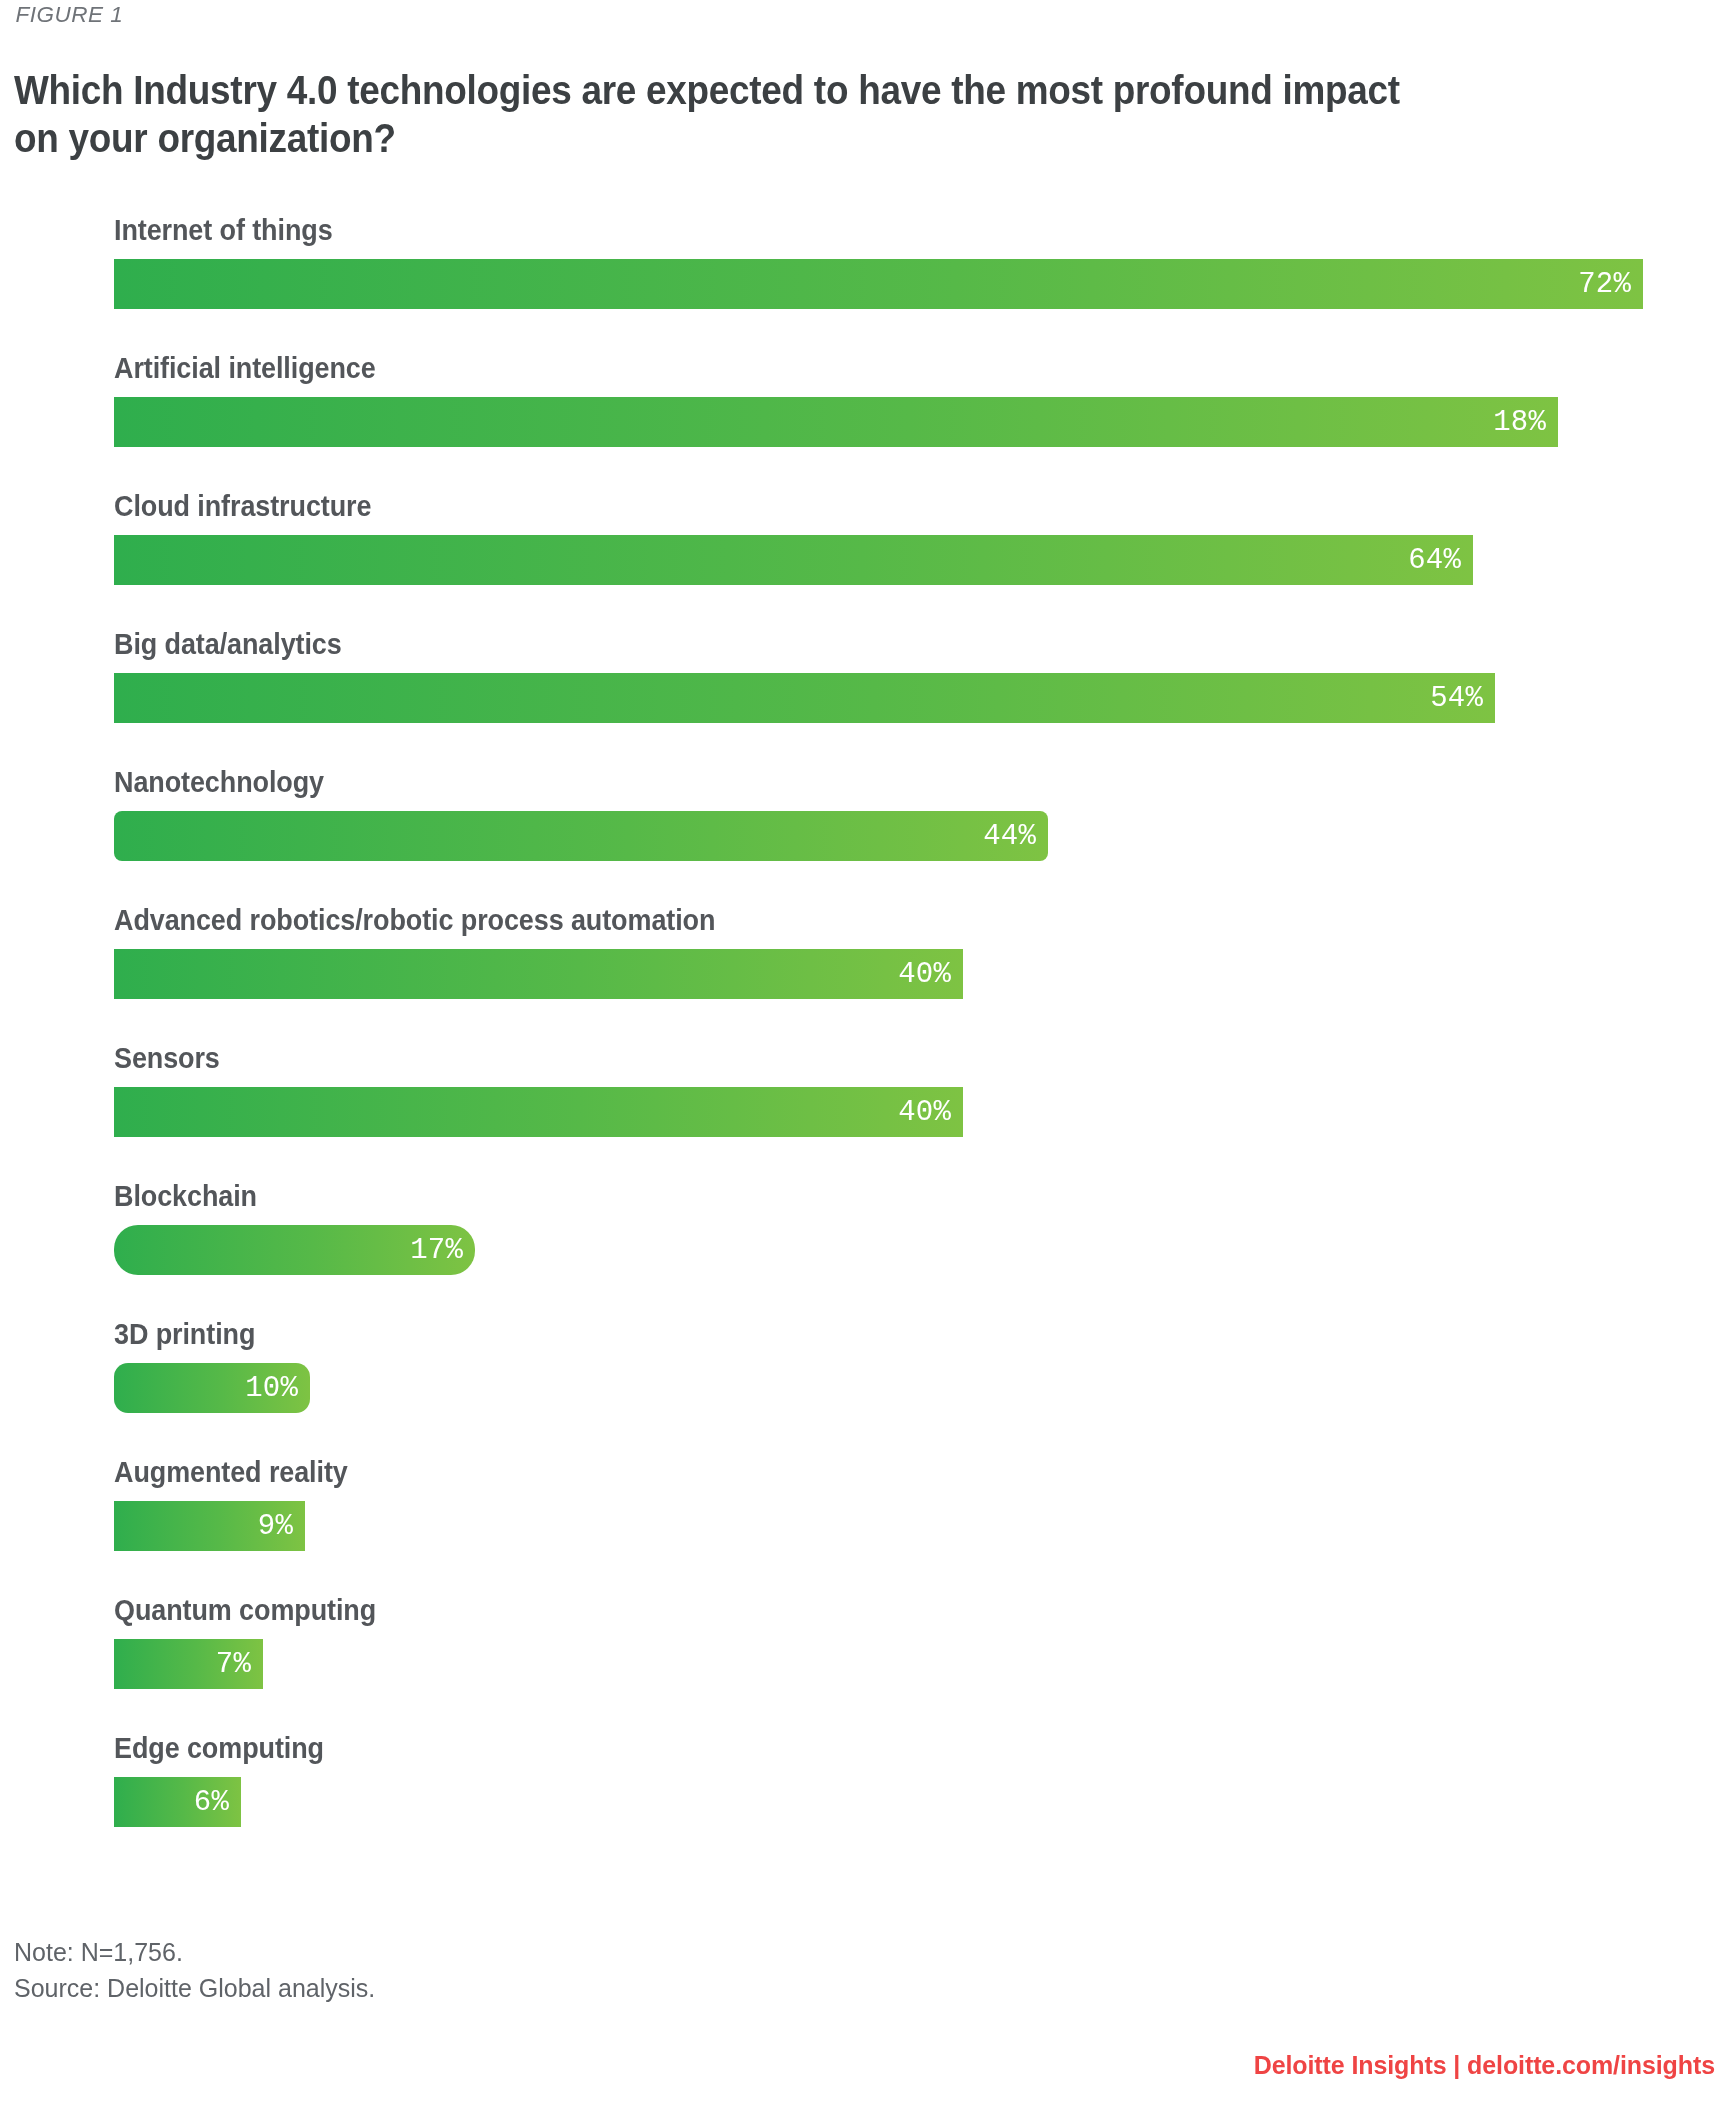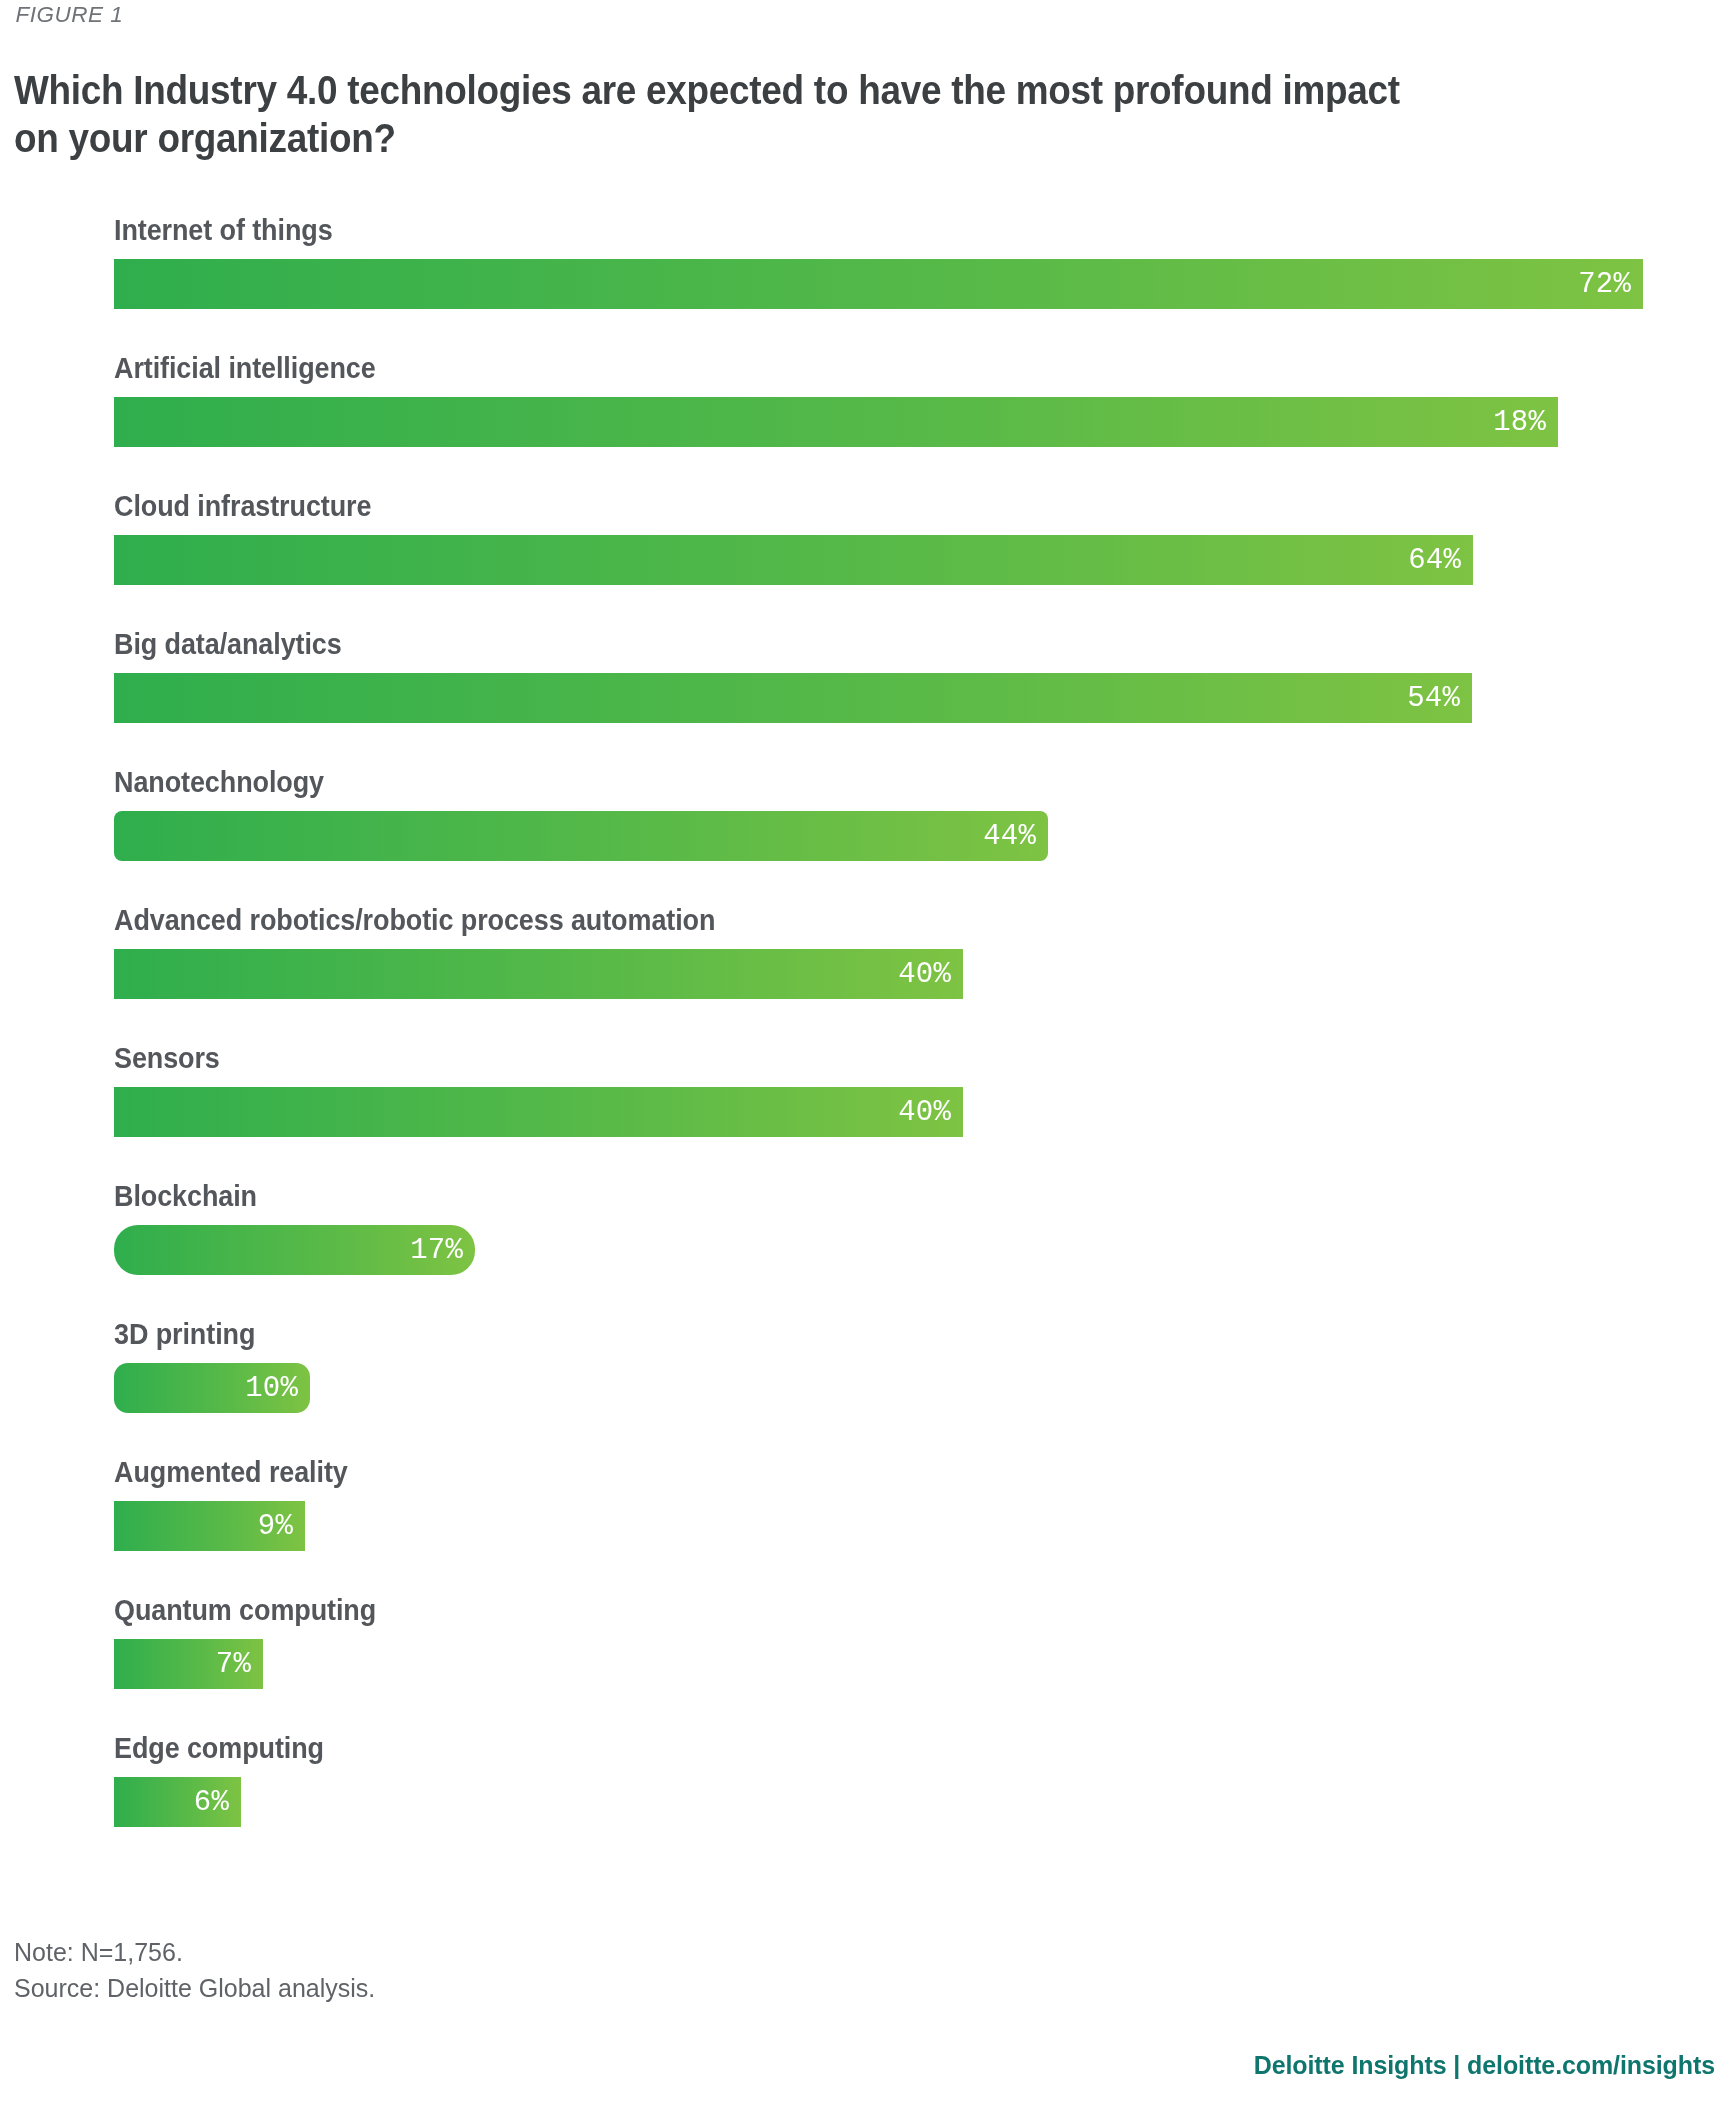--- a/index.html
+++ b/index.html
@@ -121,21 +121,21 @@
     font-family: "Liberation Sans", sans-serif;
   }
   .fig-notes div { white-space: nowrap; }
 
   .fig-credit {
     position: absolute;
     right: 14px;
     top: 2051px;
     font-size: 25px;
     font-weight: 700;
-    color: #0f766e;
+    color: #ef4444;
     letter-spacing: -0.1px;
     font-family: "Liberation Sans", sans-serif;
     white-space: nowrap;
   }
 </style>
 </head>
 <body>
 
 <div class="figure-root">
 
@@ -164,21 +164,21 @@
         <div class="bar-label">Cloud infrastructure</div>
         <div class="bar-track">
           <div class="bar-fill" style="width: 1359px;">
             <span class="bar-value">64%</span>
           </div>
         </div>
       </div>
       <div class="bar-row">
         <div class="bar-label">Big data/analytics</div>
         <div class="bar-track">
-          <div class="bar-fill" style="width: 1358px;">
+          <div class="bar-fill" style="width: 1358px; padding-left: 23px;">
             <span class="bar-value">54%</span>
           </div>
         </div>
       </div>
       <div class="bar-row">
         <div class="bar-label">Nanotechnology</div>
         <div class="bar-track">
           <div class="bar-fill" style="width: 934px; border-radius: 8px;">
             <span class="bar-value">44%</span>
           </div>

